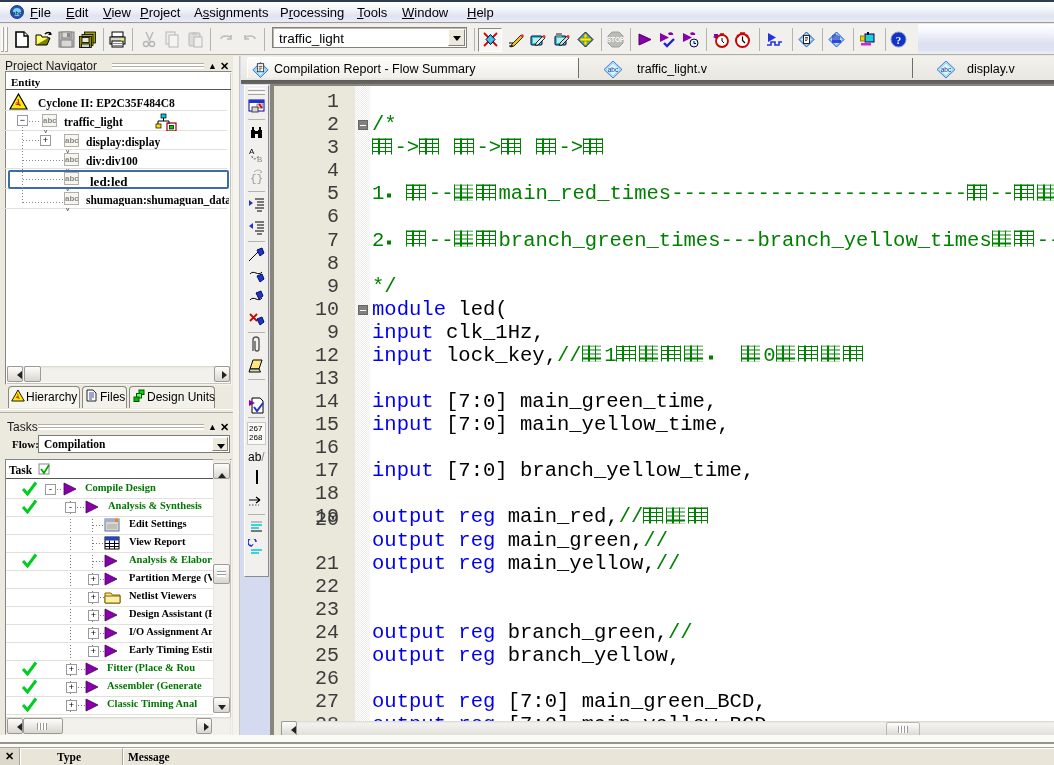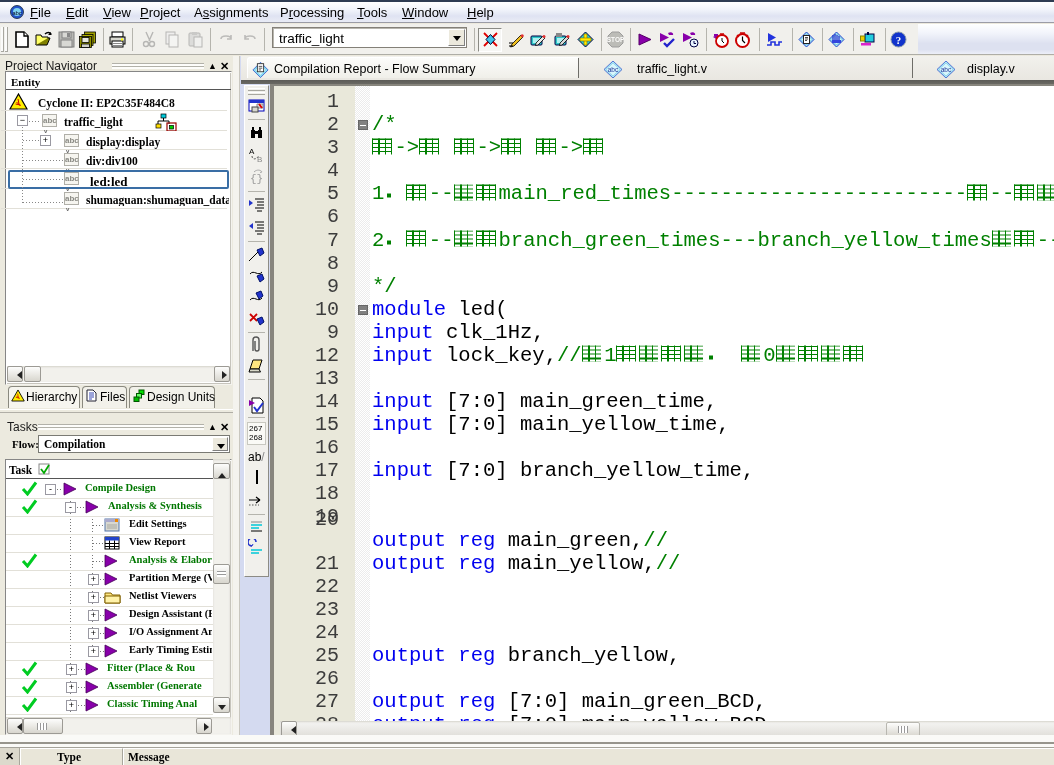--- a/index.html
+++ b/index.html
@@ -626,27 +626,29 @@
 <div class="lnum" style="top:282.0px;height:23px;line-height:23px">13</div>
 <div class="lnum" style="top:305.0px;height:23px;line-height:23px">14</div>
 <div class="cl" style="top:305.0px;height:23px;line-height:23px"><span class="k">input</span> [7:0] main_green_time,</div>
 <div class="lnum" style="top:328.1px;height:23px;line-height:23px">15</div>
 <div class="cl" style="top:328.1px;height:23px;line-height:23px"><span class="k">input</span> [7:0] main_yellow_time,</div>
 <div class="lnum" style="top:351.2px;height:23px;line-height:23px">16</div>
 <div class="lnum" style="top:374.3px;height:23px;line-height:23px">17</div>
 <div class="cl" style="top:374.3px;height:23px;line-height:23px"><span class="k">input</span> [7:0] branch_yellow_time,</div>
 <div class="lnum" style="top:397.4px;height:23px;line-height:23px">18</div>
 <div class="lnum" style="top:420.4px;height:23px;line-height:23px">19</div>
+<div class="cl" style="top:420.4px;height:23px;line-height:23px"><span class="k">output</span> <span class="k">reg</span> main_red,<span class="c">//<i class="cj"></i><i class="cj"></i><i class="cj"></i></span></div>
 <div class="lnum" style="top:423px;height:23px;line-height:23px">20</div>
 <div class="cl" style="top:443.5px;height:23px;line-height:23px"><span class="k">output</span> <span class="k">reg</span> main_green,<span class="c">//</span></div>
 <div class="lnum" style="top:466.6px;height:23px;line-height:23px">21</div>
 <div class="cl" style="top:466.6px;height:23px;line-height:23px"><span class="k">output</span> <span class="k">reg</span> main_yellow,<span class="c">//</span></div>
 <div class="lnum" style="top:489.7px;height:23px;line-height:23px">22</div>
 <div class="lnum" style="top:512.8px;height:23px;line-height:23px">23</div>
 <div class="lnum" style="top:535.8px;height:23px;line-height:23px">24</div>
+<div class="cl" style="top:535.8px;height:23px;line-height:23px"><span class="k">output</span> <span class="k">reg</span> branch_green,<span class="c">//</span></div>
 <div class="lnum" style="top:558.9px;height:23px;line-height:23px">25</div>
 <div class="cl" style="top:558.9px;height:23px;line-height:23px"><span class="k">output</span> <span class="k">reg</span> branch_yellow,</div>
 <div class="lnum" style="top:582.0px;height:23px;line-height:23px">26</div>
 <div class="lnum" style="top:605.1px;height:23px;line-height:23px">27</div>
 <div class="cl" style="top:605.1px;height:23px;line-height:23px"><span class="k">output</span> <span class="k">reg</span> [7:0] main_green_BCD,</div>
 <div class="lnum" style="top:628.2px;height:23px;line-height:23px">28</div>
 <div class="cl" style="top:628.2px;height:23px;line-height:23px"><span class="k">output</span> <span class="k">reg</span> [7:0] main_yellow_BCD,</div>
 <div class="fold" style="top:34px"></div>
 <div class="fold" style="top:219px"></div>
 

